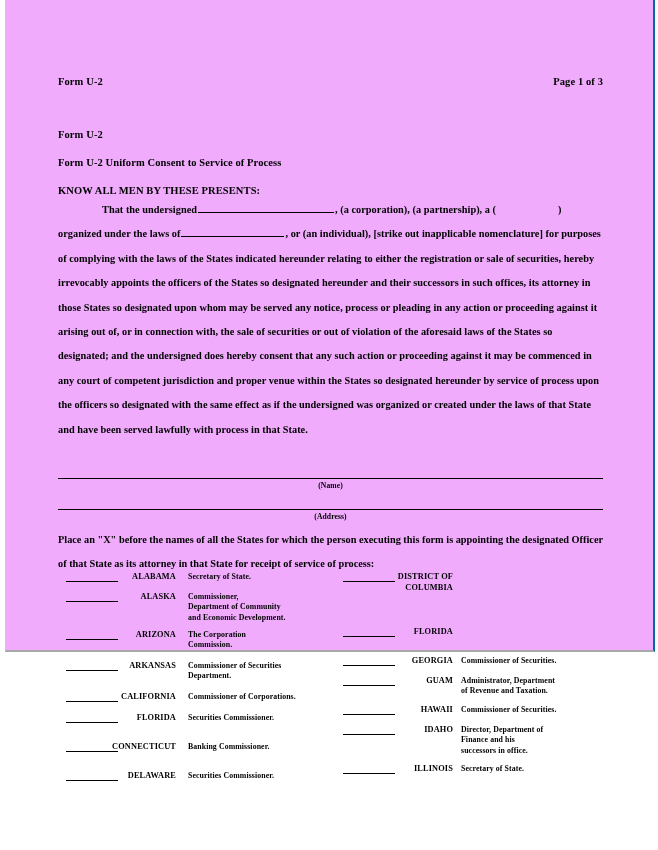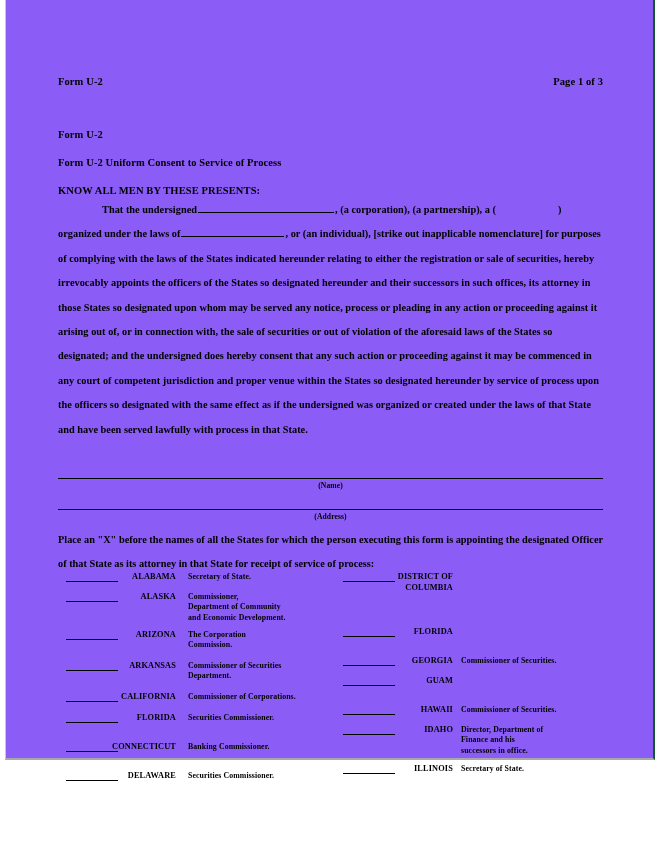--- a/index.html
+++ b/index.html
@@ -20,24 +20,24 @@
     position: relative;
     width: 658px;
     height: 850px;
     background: #ffffff;
   }
   .sheet {
     position: absolute;
     left: 5px;
     top: 0px;
     width: 650px;
-    height: 760px;
-    background: #8b5cf6;
+    height: 652px;
+    background: #f0abfc;
     border-left: 1px solid #c9c9c9;
-    border-right: 2px solid #14532d;
+    border-right: 2px solid #0369a1;
     border-bottom: 2px solid #a8a8a8;
     box-sizing: border-box;
   }
 
   .content {
     position: absolute;
     left: 52px;
     top: 0;
     width: 545px;
     height: 820px;
@@ -278,20 +278,22 @@
               <div class="st-name">FLORIDA</div>
             </div>
             <div class="state-row" style="top: 84px; height: 16px;">
               <div class="blank"></div>
               <div class="st-name">GEORGIA</div>
               <div class="st-officer">Commissioner of Securities.</div>
             </div>
             <div class="state-row" style="top: 104px; height: 26px;">
               <div class="blank"></div>
               <div class="st-name">GUAM</div>
+              <div class="st-officer">Administrator, Department
+of Revenue and Taxation.</div>
             </div>
             <div class="state-row" style="top: 133px; height: 16px;">
               <div class="blank"></div>
               <div class="st-name">HAWAII</div>
               <div class="st-officer">Commissioner of Securities.</div>
             </div>
             <div class="state-row" style="top: 153px; height: 36px;">
               <div class="blank"></div>
               <div class="st-name">IDAHO</div>
               <div class="st-officer">Director, Department of

